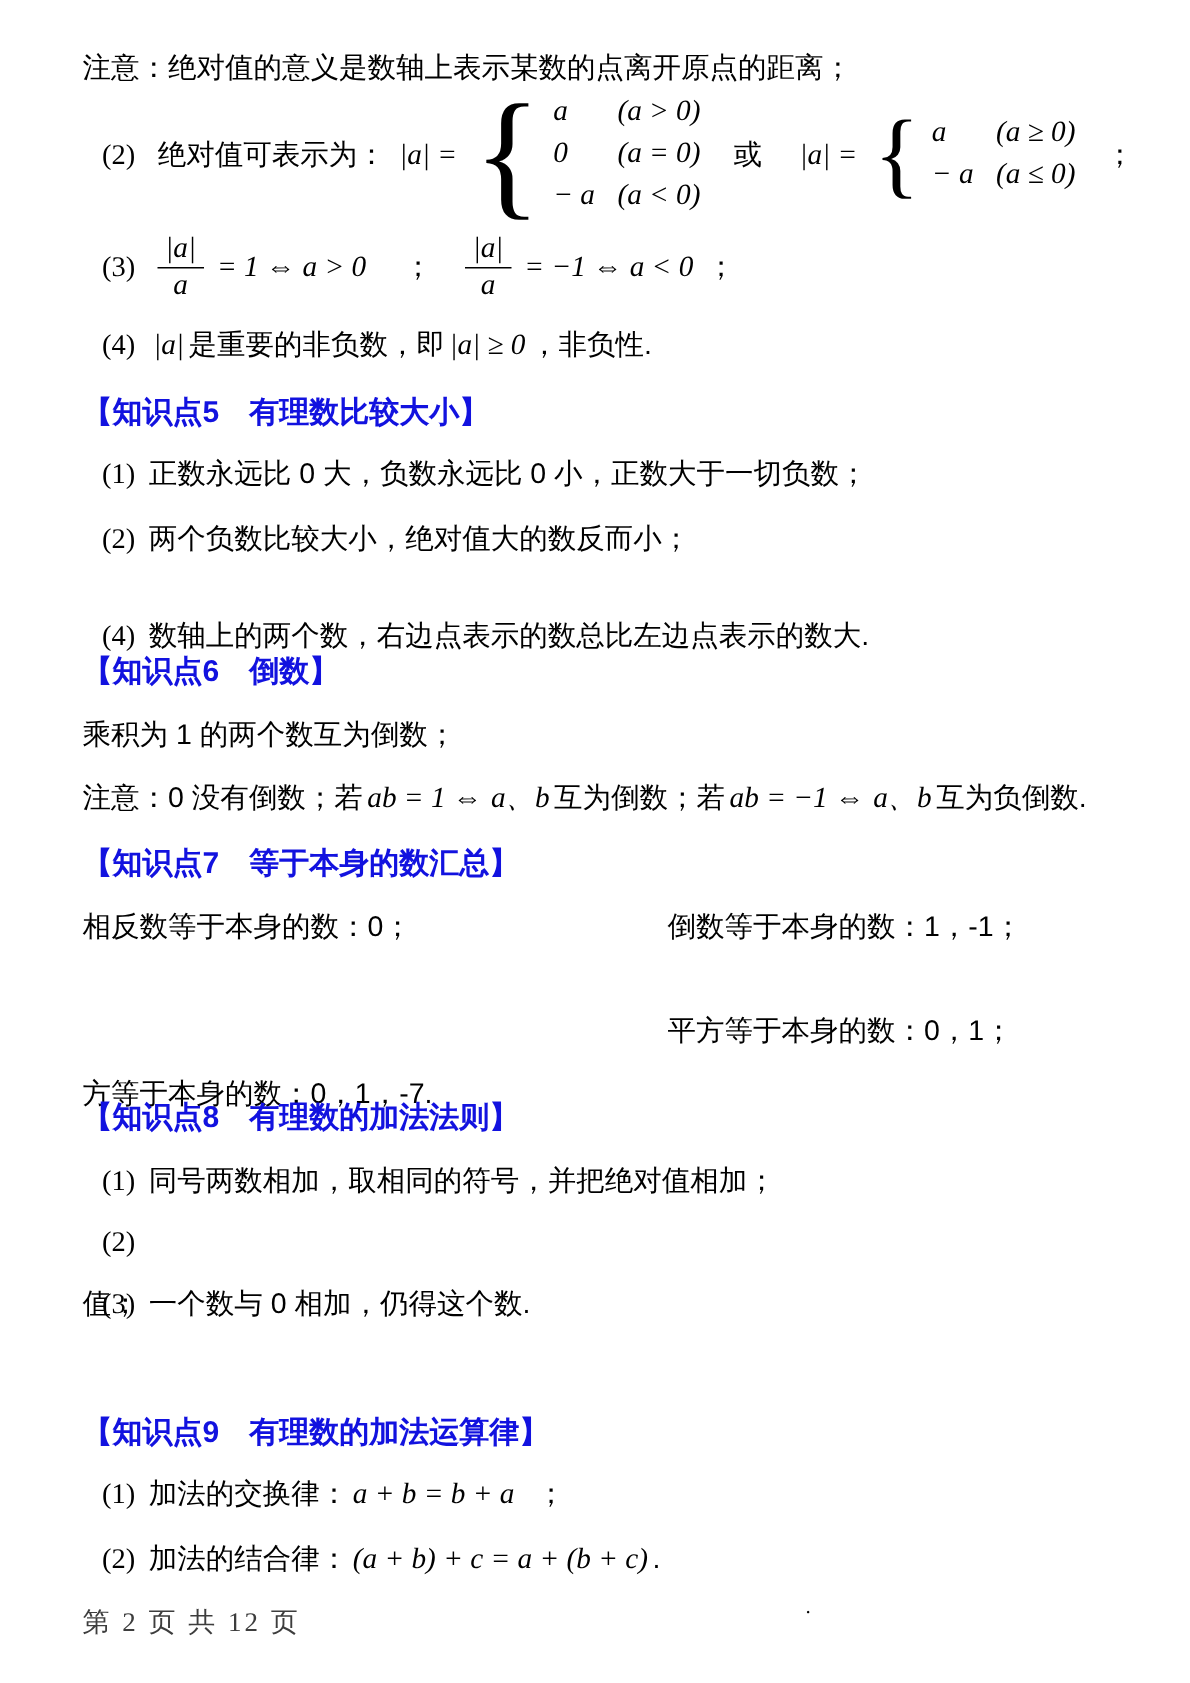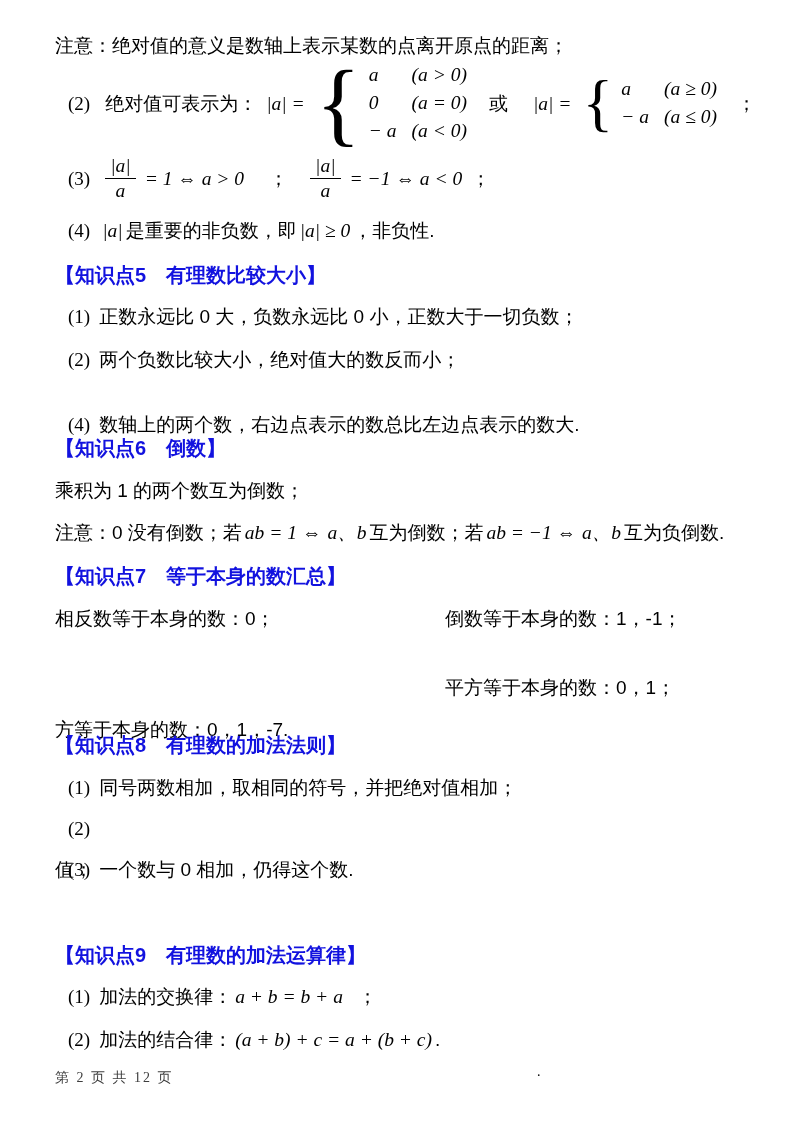--- a/index.html
+++ b/index.html
@@ -25,21 +25,21 @@
   .b3{font-size:94px;line-height:86px;}
   .b2{font-size:64px;line-height:58px;}
   .or{margin:0 16px;}
   .tail2{margin-left:14px;}
   .frac{display:inline-flex;flex-direction:column;align-items:center;line-height:24px;}
   .frac .num{border-bottom:1.4px solid #000;padding:0 5px;margin:0;}
   .frac .den{margin:0;}
   .sep-mid{margin:0 16px;}
   .row7{position:relative;}
   .col2{position:absolute;left:390px;top:0;}
-  .footer{position:absolute;left:55px;top:1069px;font-family:"Liberation Serif","DejaVu Serif",serif;font-size:14px;letter-spacing:2px;color:var(--footer-text);}
+  .footer{position:absolute;left:55px;top:1069px;font-family:"Liberation Serif","DejaVu Serif",serif;font-size:18px;letter-spacing:2px;color:var(--footer-text);}
   .stray-dot{position:absolute;left:537px;top:1064px;font-size:14px;color:var(--body-text);font-family:"Liberation Serif","DejaVu Serif",serif;}
 </style>
 </head>
 <body>
 
 <div class="line" style="top:32px">
   <span class="cn">注意：绝对值的意义是数轴上表示某数的点离开原点的距离；</span>
 </div>
 
 <div class="line indent frow" style="top:60px">

